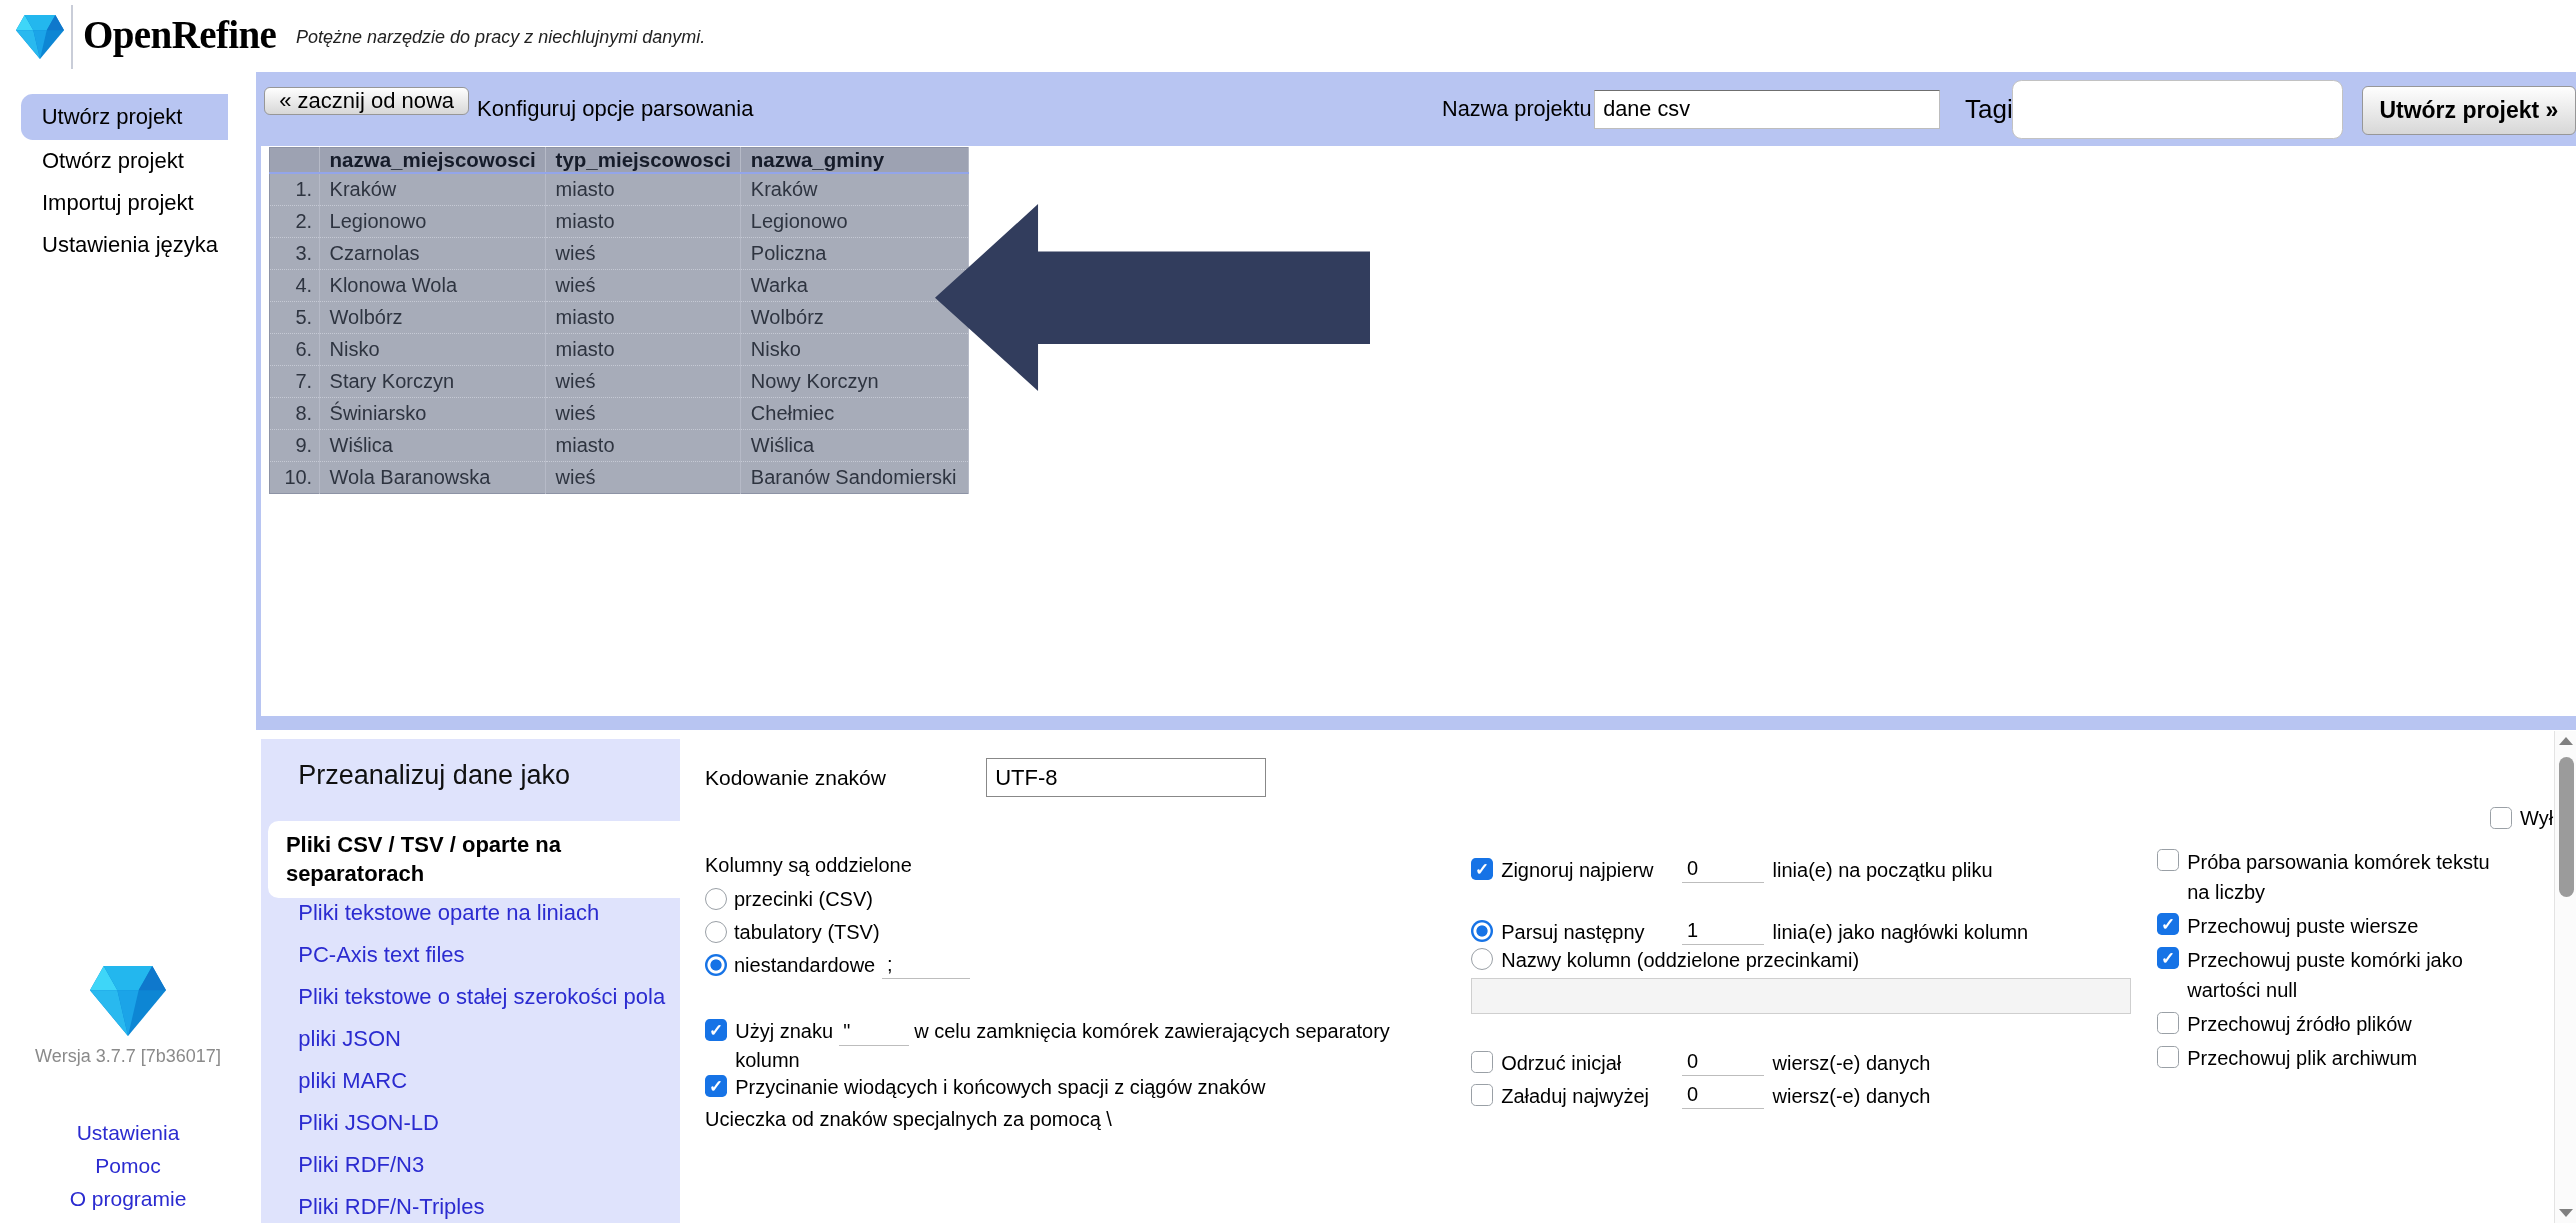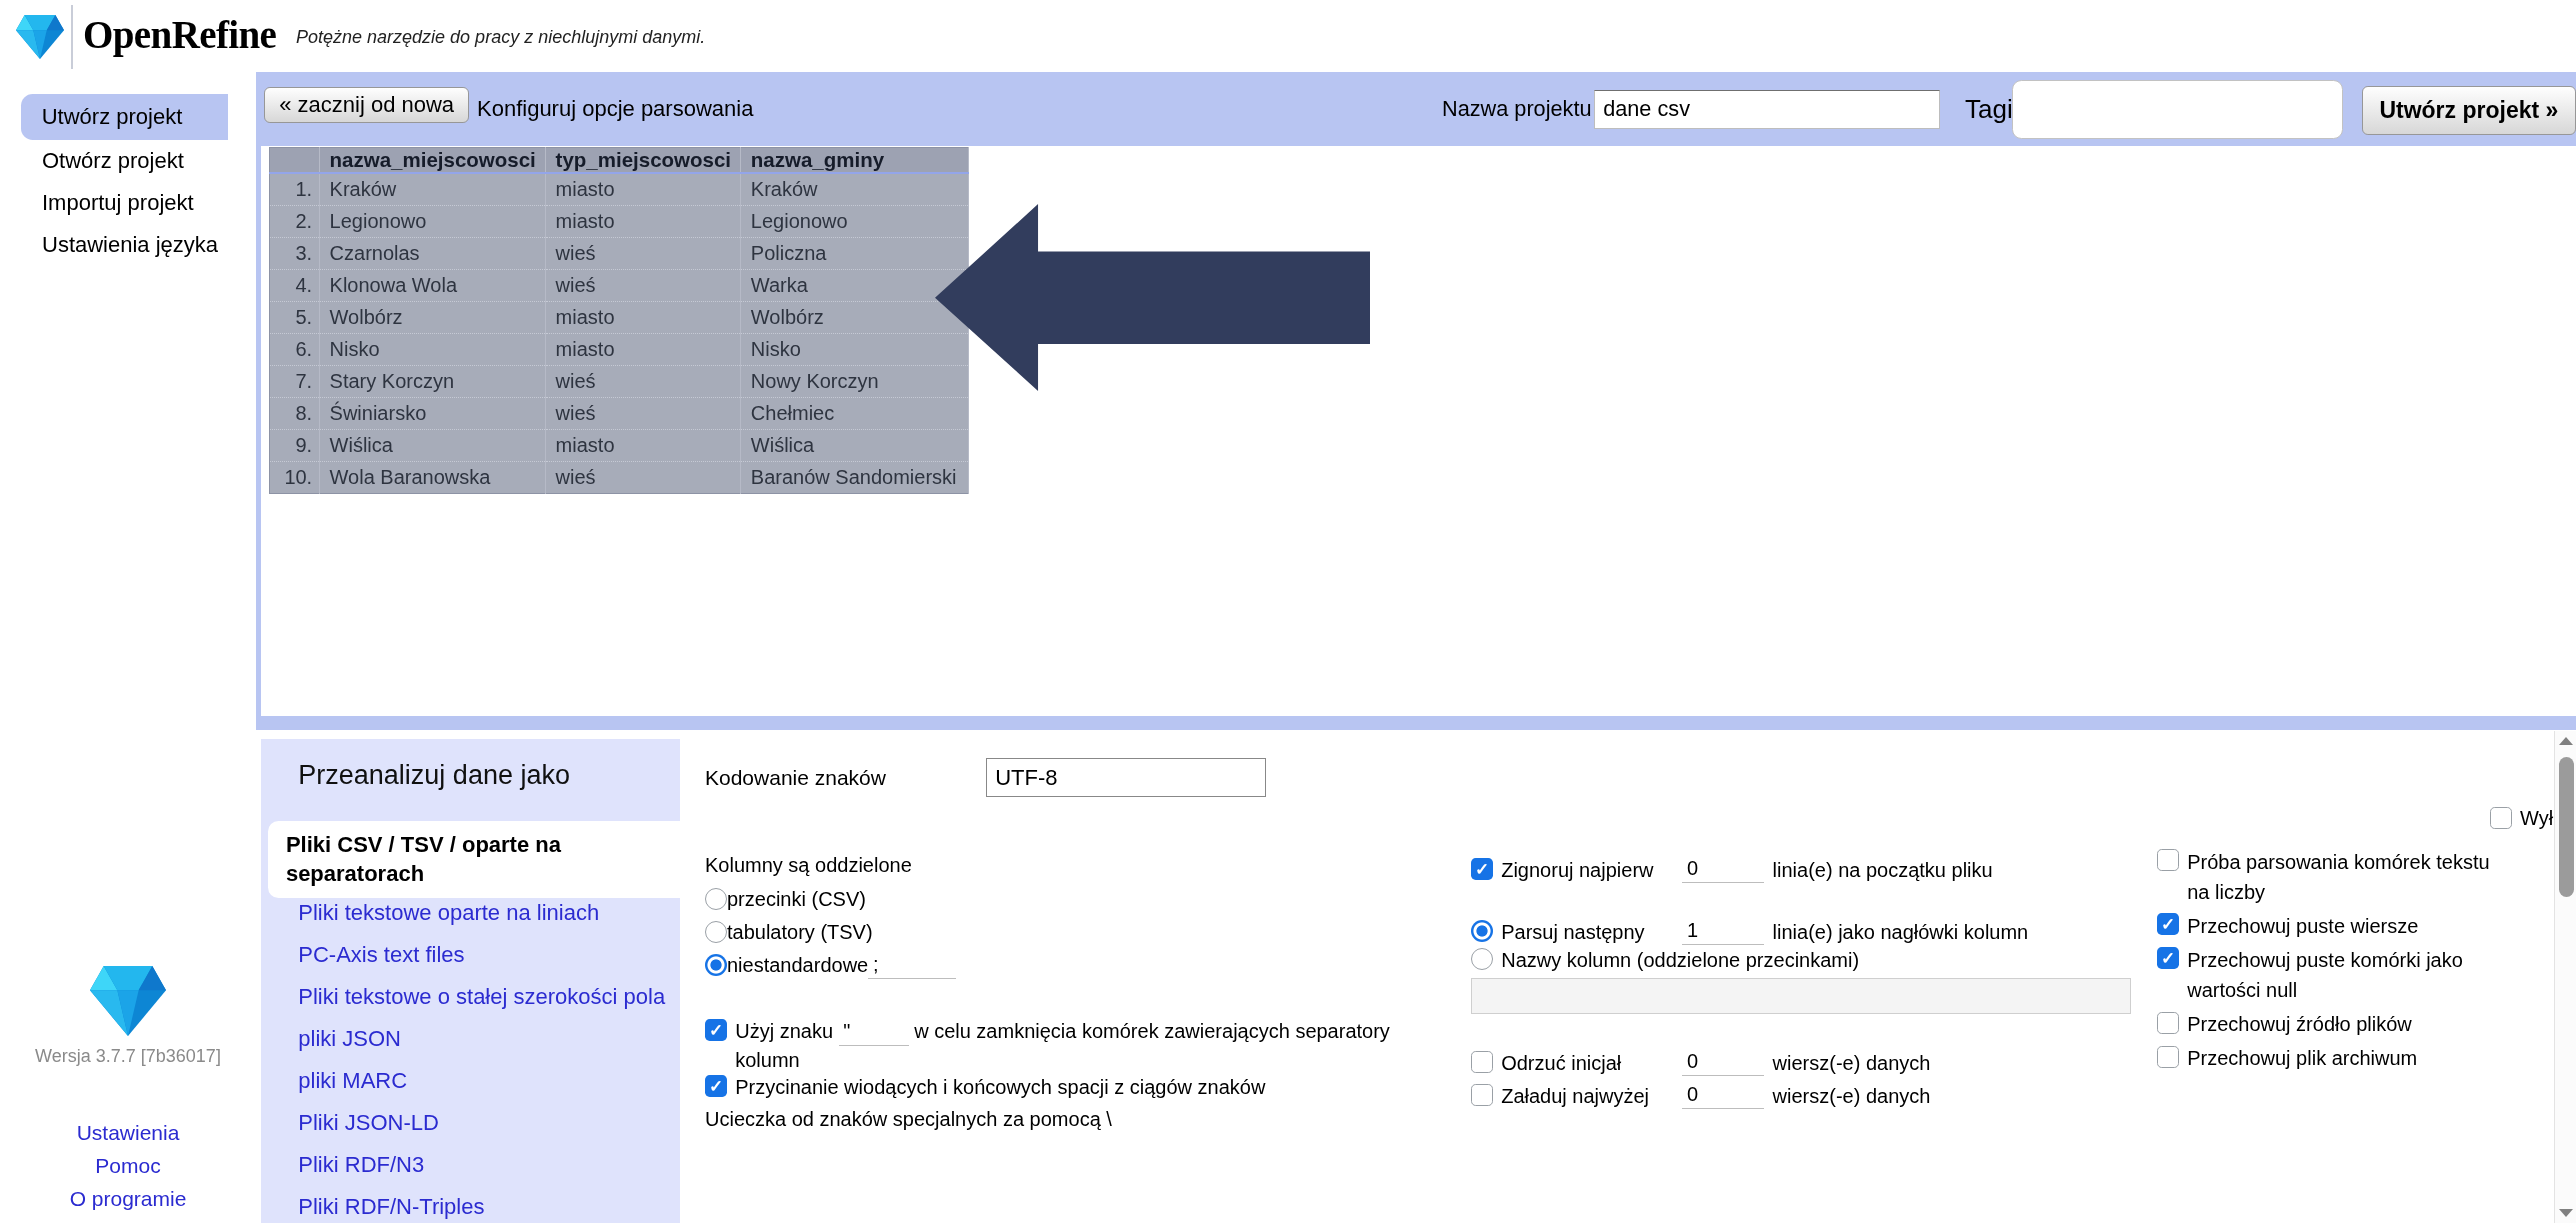--- a/index.html
+++ b/index.html
@@ -19,21 +19,21 @@
   .side-item{height:42px;display:flex;align-items:center;padding-left:26px;font-size:22px;cursor:pointer;white-space:nowrap}
   .side-item.active{background:#b8c5f2;border-radius:11.7px 0 0 11.7px;margin-left:4.7px;padding-left:21px;height:46px}
   #sidebar-footer{position:absolute;left:0;top:966px;width:256px;text-align:center}
   #version{margin-top:8.2px;font-size:18px;color:#8a8a8a}
   #footer-links{margin-top:49px}
   .foot-link{display:block;font-size:21px;line-height:33px;color:#2b2bd0;text-decoration:none;cursor:pointer}
 
   
   #topbar{position:absolute;left:256px;top:72px;width:2320px;height:74px;background:#b8c5f2}
   .btn{background:linear-gradient(#fefefe,#d7d7d7);border:1.2px solid #979797;border-radius:5.9px;color:#000;display:inline-flex;align-items:center;justify-content:center;cursor:pointer;white-space:nowrap}
-  #restart-btn{position:absolute;left:8.2px;top:15px;height:36px;padding:0 14px;font-size:22px}
+  #restart-btn{position:absolute;left:8.2px;top:15px;height:28px;padding:0 14px;font-size:22px}
   #topbar-title{position:absolute;left:221px;top:50%;transform:translateY(-50%);font-size:22px}
   #pn-label{position:absolute;left:1186px;top:50%;transform:translateY(-50%);font-size:21.7px}
   #pn-input{position:absolute;left:1338px;top:17.6px;width:346px;height:39px;border:1.2px solid;border-color:#6f6f6f #bdbdbd #bdbdbd #bdbdbd;font-size:21.7px;padding:0 8.2px;background:#fff;font-family:inherit}
   #tags-label{position:absolute;left:1709px;top:50%;transform:translateY(-50%);font-size:26px}
   #tags-input{position:absolute;left:1756px;top:7.6px;width:331px;height:59px;border:1.2px solid #c2c2c2;border-radius:9.4px;font-size:21.7px;padding:0 10.5px;background:#fff;font-family:inherit}
   #create-btn{position:absolute;left:2106px;top:13.5px;height:49px;padding:0 16.4px;font-size:23px;font-weight:bold}
 
   
   #left-strip{position:absolute;left:256px;top:72px;width:5.3px;height:1152px;background:#b8c5f2}
 
@@ -73,21 +73,21 @@
   .cb.off{background:#fff;border:1.8px solid #9aa0a6}
   .rd{width:22px;height:22px;border-radius:50%;flex:none;margin-top:2.3px;cursor:pointer}
   .rd.on{background:radial-gradient(circle at 50% 50%,#1673e6 0 33%,#fff 39% 52%,#1673e6 58% 100%)}
   .rd.off{background:#fff;border:1.8px solid #9aa0a6}
   .uin{display:inline-block;min-width:82px;border-bottom:1.2px solid #bdbdbd;font-size:20px;padding:0 4.7px 1.2px;line-height:24.6px;cursor:text}
 
   #enc-label{position:absolute;left:0;top:36px;font-size:21px;white-space:nowrap}
   #enc-input{position:absolute;left:281px;top:28px;width:280px;height:39px;border:1.2px solid #888;background:#fff;font-size:22px;padding:0 8.2px;font-family:inherit}
   #sep-group-label{position:absolute;left:0;top:124px;font-size:20px}
   #sep-list{position:absolute;left:0;top:156px}
-  .sep-row{display:flex;align-items:flex-start;margin-bottom:7px;font-size:20px;line-height:26px}
+  .sep-row{display:flex;gap:7px;align-items:flex-start;margin-bottom:7px;font-size:20px;line-height:26px}
   #quote-row{top:287px;width:743px}
   #quote-text{max-width:696px}
   #trim-row{top:343px;width:755px}
   #escape-note{position:absolute;left:0;top:378px;font-size:20px;white-space:nowrap}
 
   #colnames-input{position:absolute;left:0;top:248px;width:660px;height:36px;background:#f4f4f4;border:1.2px solid #cfcfcf;font-size:20px;padding:0 7px;font-family:inherit}
 
   #update-btn{position:absolute;right:0;top:26px;height:40px;padding:0 15px;font-size:21.7px;border-radius:4.7px;border-color:#ababab;background:linear-gradient(#fcfcfc,#e3e3e3)}
   #disable-row{position:absolute;right:0;top:75px;display:flex;gap:8.2px;align-items:flex-start;line-height:27px}
   #store-list{position:absolute;left:0;top:117px;width:398px;display:flex;flex-direction:column;gap:4.1px}

